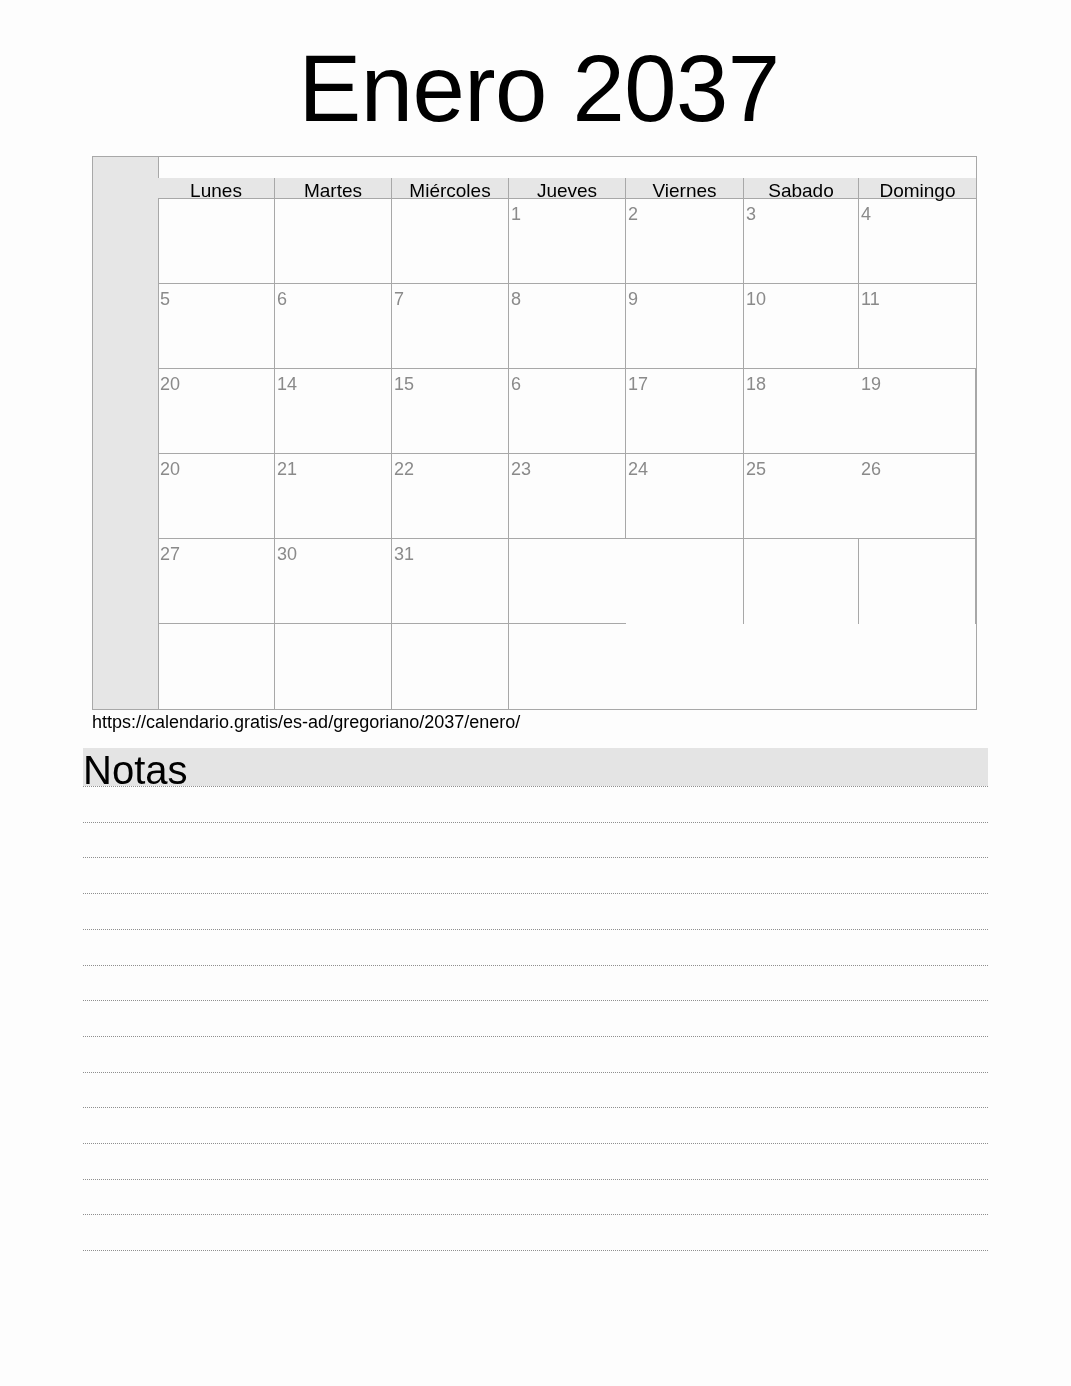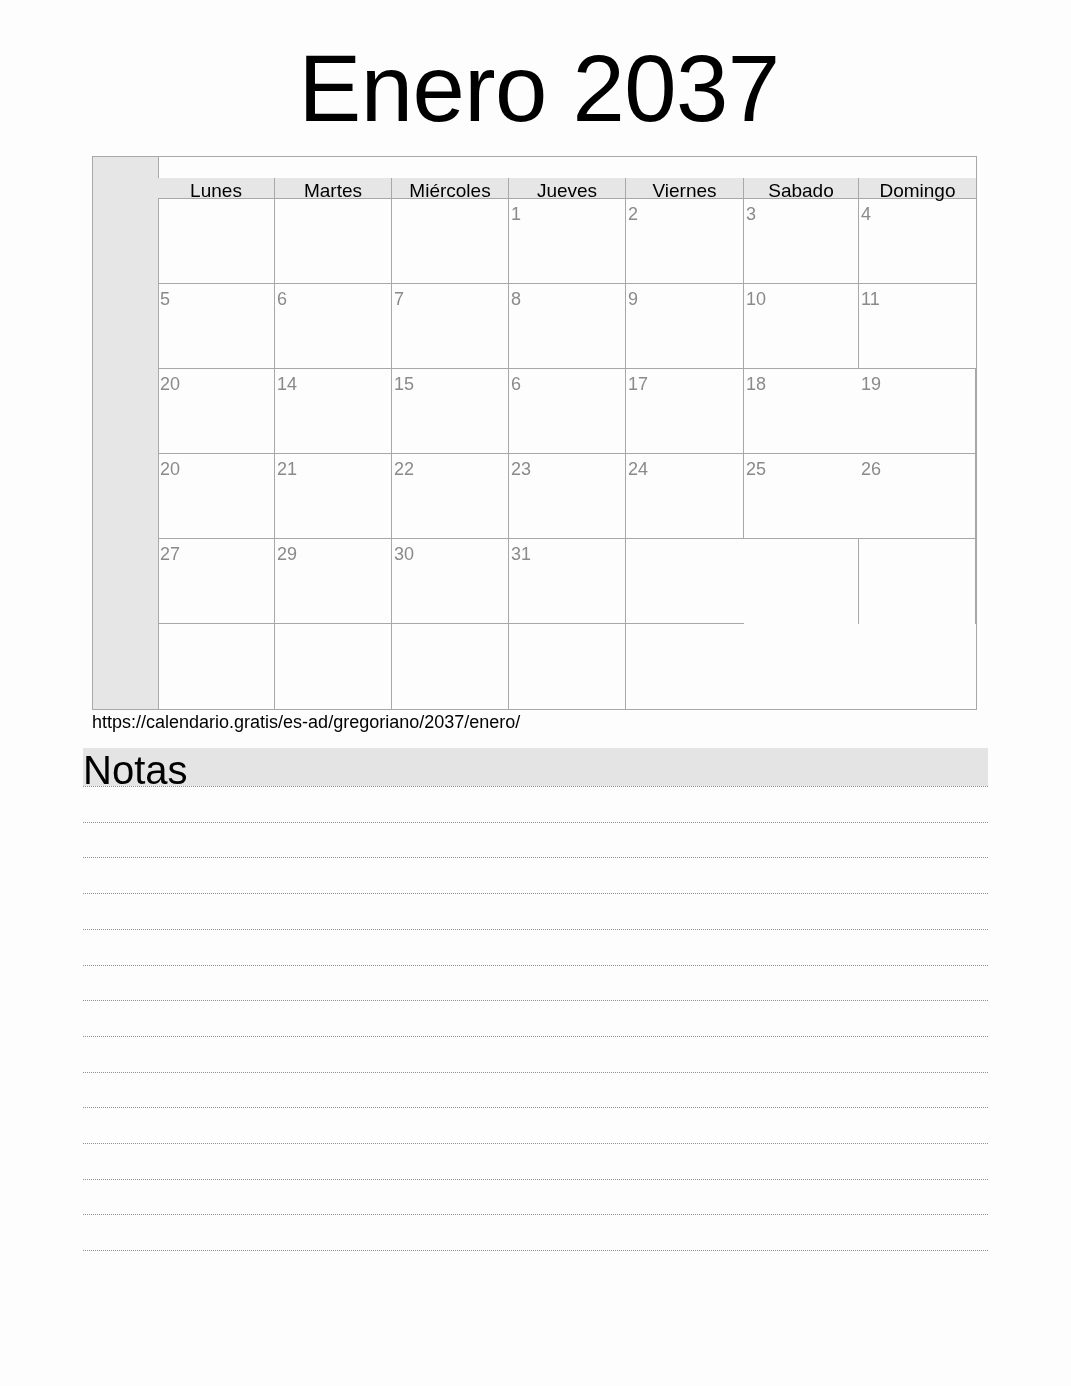--- a/index.html
+++ b/index.html
@@ -107,21 +107,20 @@
       <div class="cell last">18</div>
       <div class="cell">19</div>
       <div class="cell">20</div>
       <div class="cell">21</div>
       <div class="cell">22</div>
       <div class="cell">23</div>
       <div class="cell">24</div>
       <div class="cell last">25</div>
       <div class="cell">26</div>
       <div class="cell">27</div>
-      <div class="cell">29</div>
       <div class="cell">30</div>
       <div class="cell">31</div>
       <div class="cell last"></div>
       <div class="cell lastrow"></div>
       <div class="cell lastrow"></div>
       <div class="cell lastrow"></div>
       <div class="cell lastrow"></div>
       <div class="cell lastrow"></div>
       <div class="cell lastrow"></div>
       <div class="cell last lastrow"></div>

